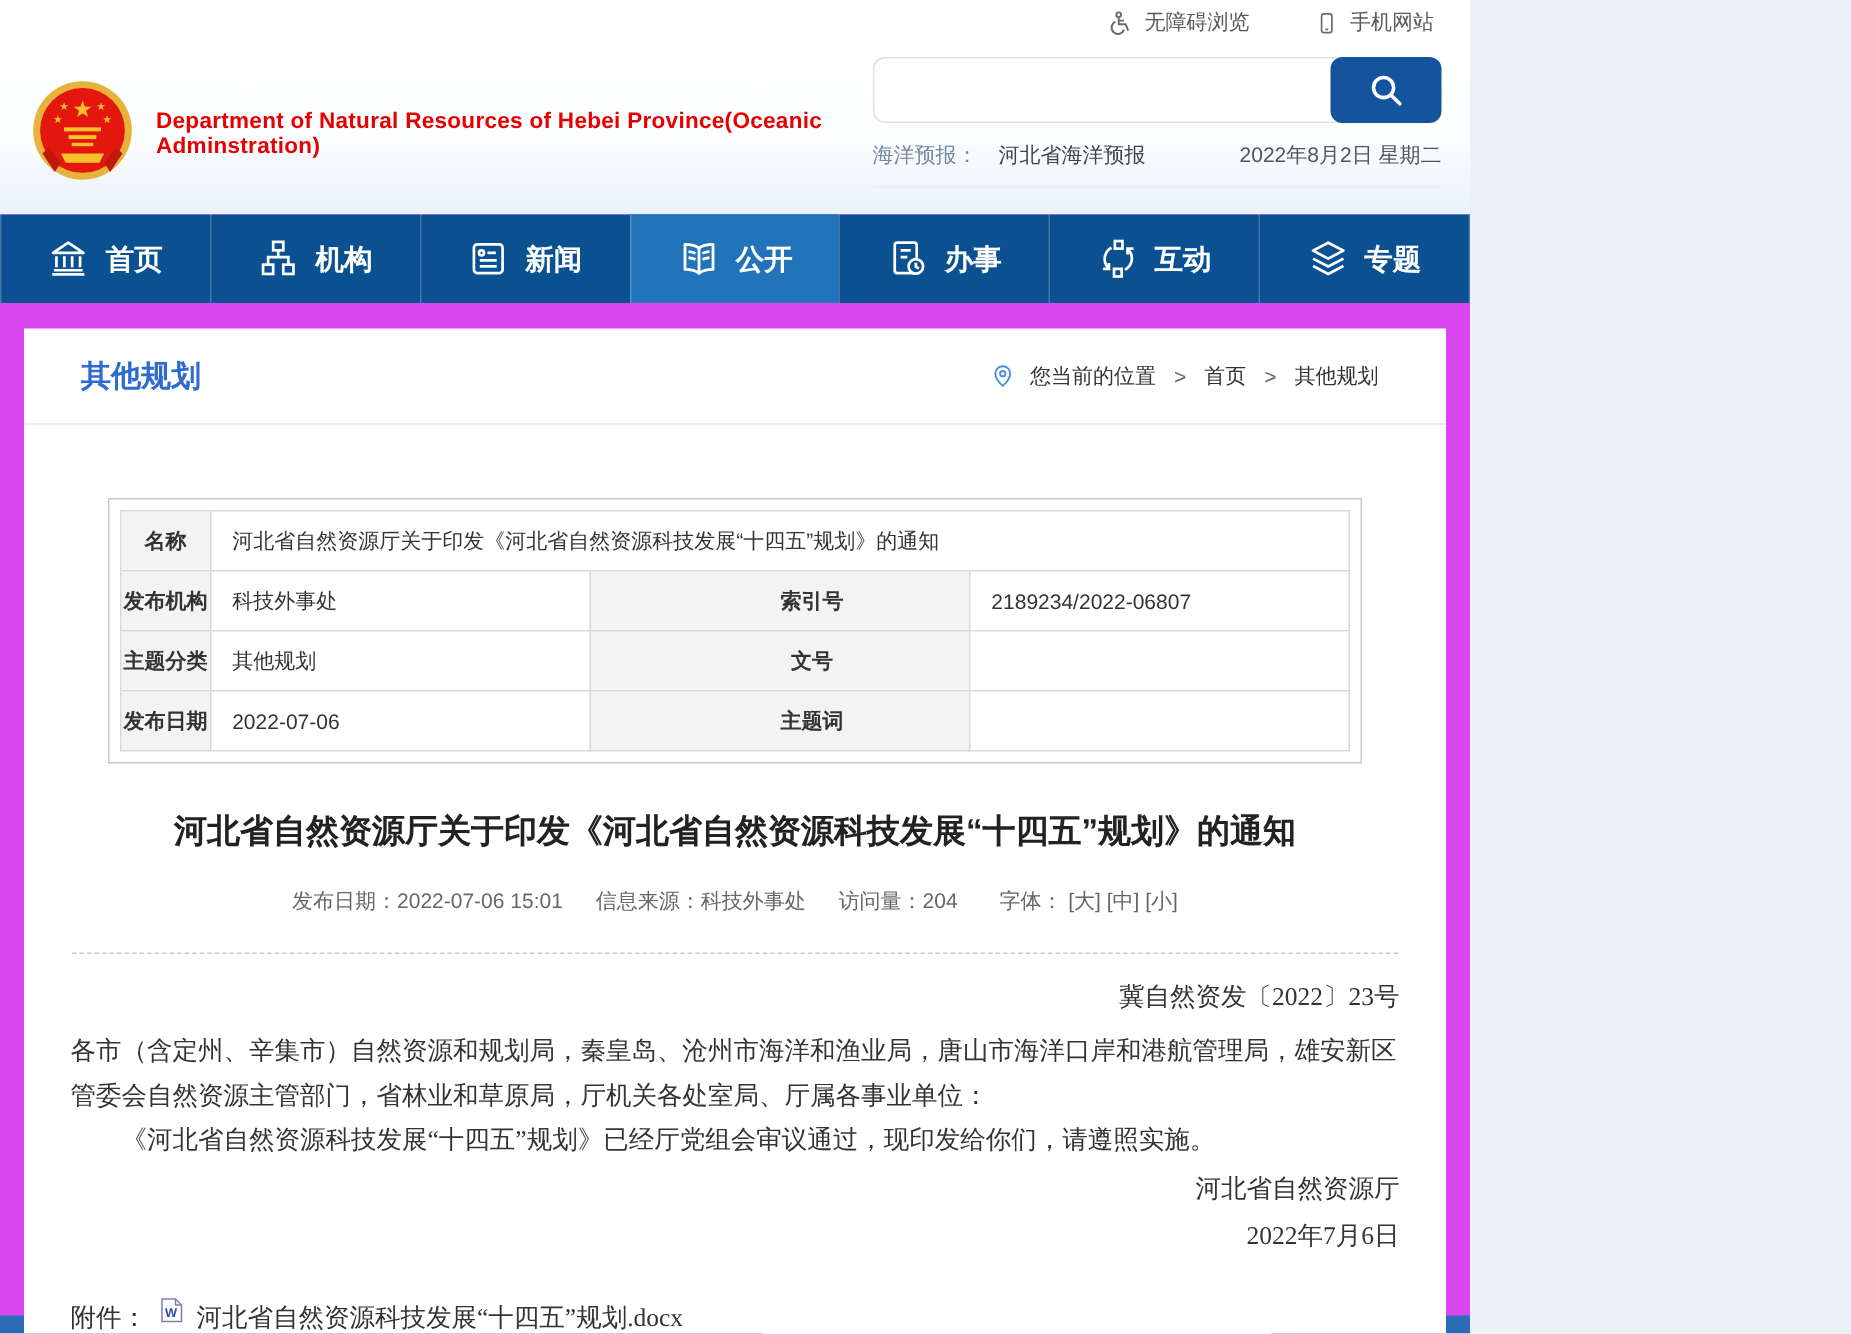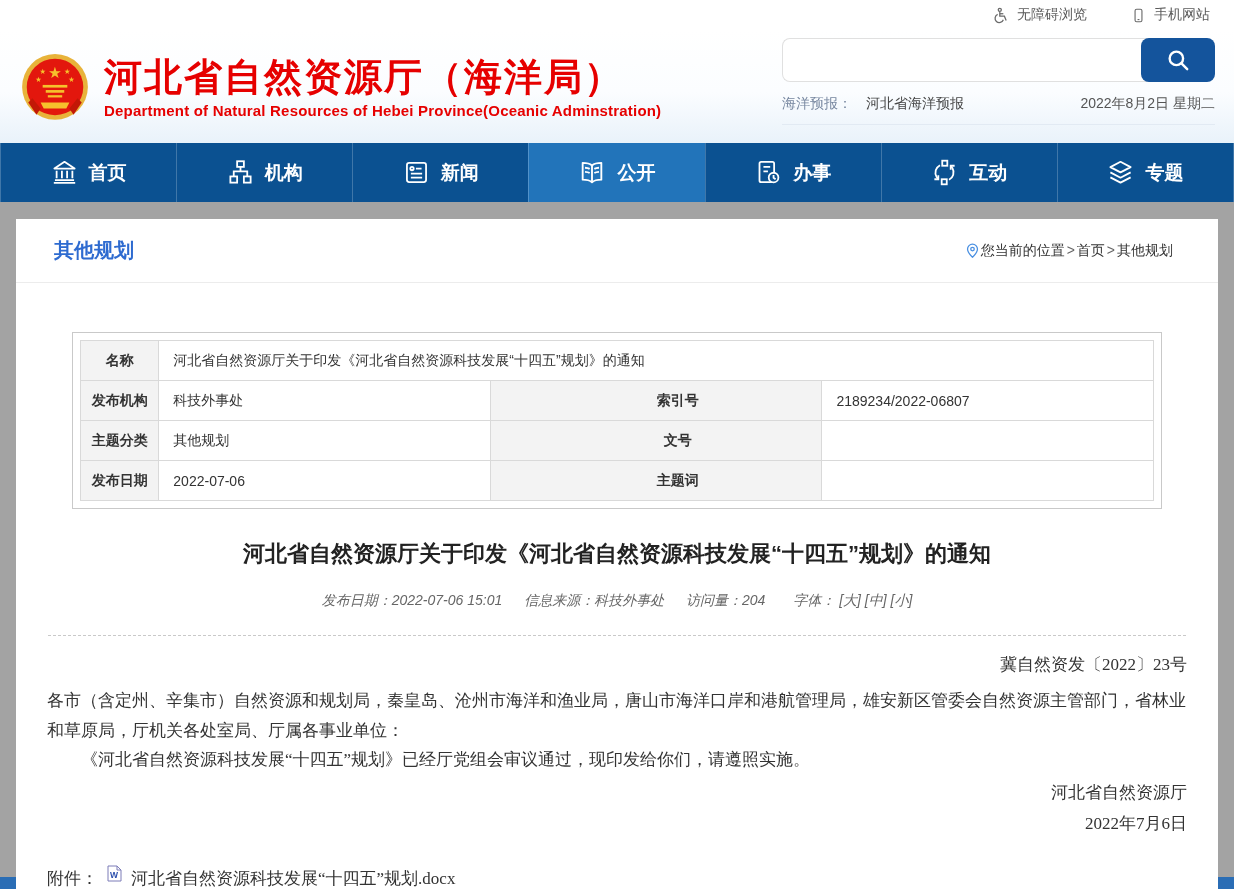--- a/index.html
+++ b/index.html
@@ -1,18 +1,18 @@
 <!DOCTYPE html>
 <html><head>
 <meta charset="utf-8">
 <style>
   * { margin:0; padding:0; box-sizing:border-box; }
   html,body { background:#eef0f5; }
   body { font-family:"Liberation Sans","DejaVu Sans",sans-serif; }
-  .page { position:relative; width:1234px; height:889px; overflow:hidden; background:#a3a3a3; }
+  .page { position:relative; width:980px; height:889px; overflow:hidden; background:#d946ef; }
 
   
   .topbar { height:30px; background:#ffffff; display:flex; justify-content:flex-end; align-items:center; padding-right:24px; gap:44px; position:relative; z-index:2;}
   .topbar-item { display:flex; align-items:center; gap:8px; font-size:14px; color:#5a5a5a; cursor:pointer; }
   .topbar-item svg { display:block; }
 
   
   .header { height:113px; background:linear-gradient(180deg,#ffffff 0%,#fbfdff 55%,#e9f2fa 100%); display:flex; justify-content:space-between; position:relative; z-index:2; }
   .brand { display:flex; align-items:center; padding-left:18px; padding-top:2px; }
   .emblem { width:74px; height:74px; margin-right:12px; flex:0 0 auto; }
@@ -33,38 +33,38 @@
   .nav-item:last-child { border-right:1px solid rgba(255,255,255,0.22); }
   .nav-item.active { background:#2274ba; }
   .nav-item svg { display:block; }
 
   
   .footer-strip { position:absolute; left:0; right:0; bottom:0; height:12px; background:#2a6db5; z-index:0; }
 
   
   .crumb-bar { margin:17px 16px 0; background:#fff; height:64px; display:flex; align-items:center; justify-content:space-between; border-bottom:1px solid #ececec; position:relative; z-index:1; }
   .section-title { margin-left:38px; font-size:20px; font-weight:bold; color:#2e6bd0; }
-  .crumb { display:flex; align-items:flex-start; margin-right:45px; font-size:14px; color:#333; }
+  .crumb { display:flex; align-items:center; gap:10px; margin-right:45px; font-size:14px; color:#333; }
   .crumb .sep { color:#666; margin:0 2px; }
   .crumb a { color:#333; text-decoration:none; cursor:pointer; }
 
   
   .main { margin:0 16px; background:#fff; height:606px; position:relative; z-index:1; overflow:hidden; }
 
   .meta-card { margin:49px 56px 0; border:1px solid #c9c9c9; padding:7px; }
   .meta-table { width:100%; border-collapse:collapse; font-size:14px; color:#333; table-layout:fixed; }
   .meta-table td { border:1px solid #d9d9d9; height:40px; }
   .meta-table td.lbl { width:7.3%; background:#f3f3f3; font-weight:bold; text-align:center; }
   .meta-table td.val { padding:0 14px; }
   .meta-table td.val1 { width:32.7%; }
   .meta-table td.lbl2 { width:7.3%;padding-left:43px; }
 
   .article-title { margin:30px 40px 0; text-align:center; font-size:22px; font-weight:bold; color:#222; }
   .article-meta { margin-top:23px; text-align:center; font-size:14px; color:#666; }
-  .article-meta span { margin:0 0;font-style:italic; }
+  .article-meta span { margin:0 0; }
   .article-meta .fontsize { cursor:pointer; }
   .dashed-sep { margin:25px 32px 0; border-top:1px dashed #c9c9c9; }
 
   .article-body { margin:14px 31px 0; font-family:"Liberation Serif","DejaVu Serif",serif; font-size:17px; color:#333; line-height:1.75; }
   .doc-number { text-align:right; margin-bottom:6px; }
   .para-indent { text-indent:2em; }
   .sig-block { text-align:right; line-height:1.85; margin-top:2px; }
   .attachment-row { display:flex; align-items:center; gap:9px; margin-top:24px; }
   .attachment-row .word-icon { position:relative; top:-5px; }
   .attachment-link { cursor:pointer; color:#333; }
@@ -104,21 +104,20 @@
         <text x="20" y="30" font-size="7" fill="#f6c12c" text-anchor="middle">★</text>
         <text x="52" y="30" font-size="7" fill="#f6c12c" text-anchor="middle">★</text>
         <rect x="24" y="33" width="24" height="2.6" fill="#f6c12c"></rect>
         <rect x="27" y="38" width="18" height="2.6" fill="#f6c12c"></rect>
         <rect x="29" y="43" width="14" height="2.2" fill="#f6c12c"></rect>
         <path d="M22 50h28l-3 6H25z" fill="#f6c12c"></path>
         <path d="M14 46l8 10-4 6-8-12z" fill="#c21807"></path>
         <path d="M58 46l-8 10 4 6 8-12z" fill="#c21807"></path>
       </svg>
       <div class="brand-text">
-        <div class="cn">河北省自然资源厅（海洋局）</div>
         <div class="en">Department of Natural Resources of Hebei Province(Oceanic Adminstration)</div>
       </div>
     </div>
     <div class="header-right">
       <div class="search-row">
         <input class="search-input" type="text" value="" style="">
         <button class="search-btn">
           <svg width="26" height="26" viewBox="0 0 24 24" fill="none" stroke="#ffffff" stroke-width="2.2" stroke-linecap="round">
             <circle cx="10.5" cy="10.5" r="6.2"></circle>
               <path d="M15.2 15.2L20.5 20.5"></path>

